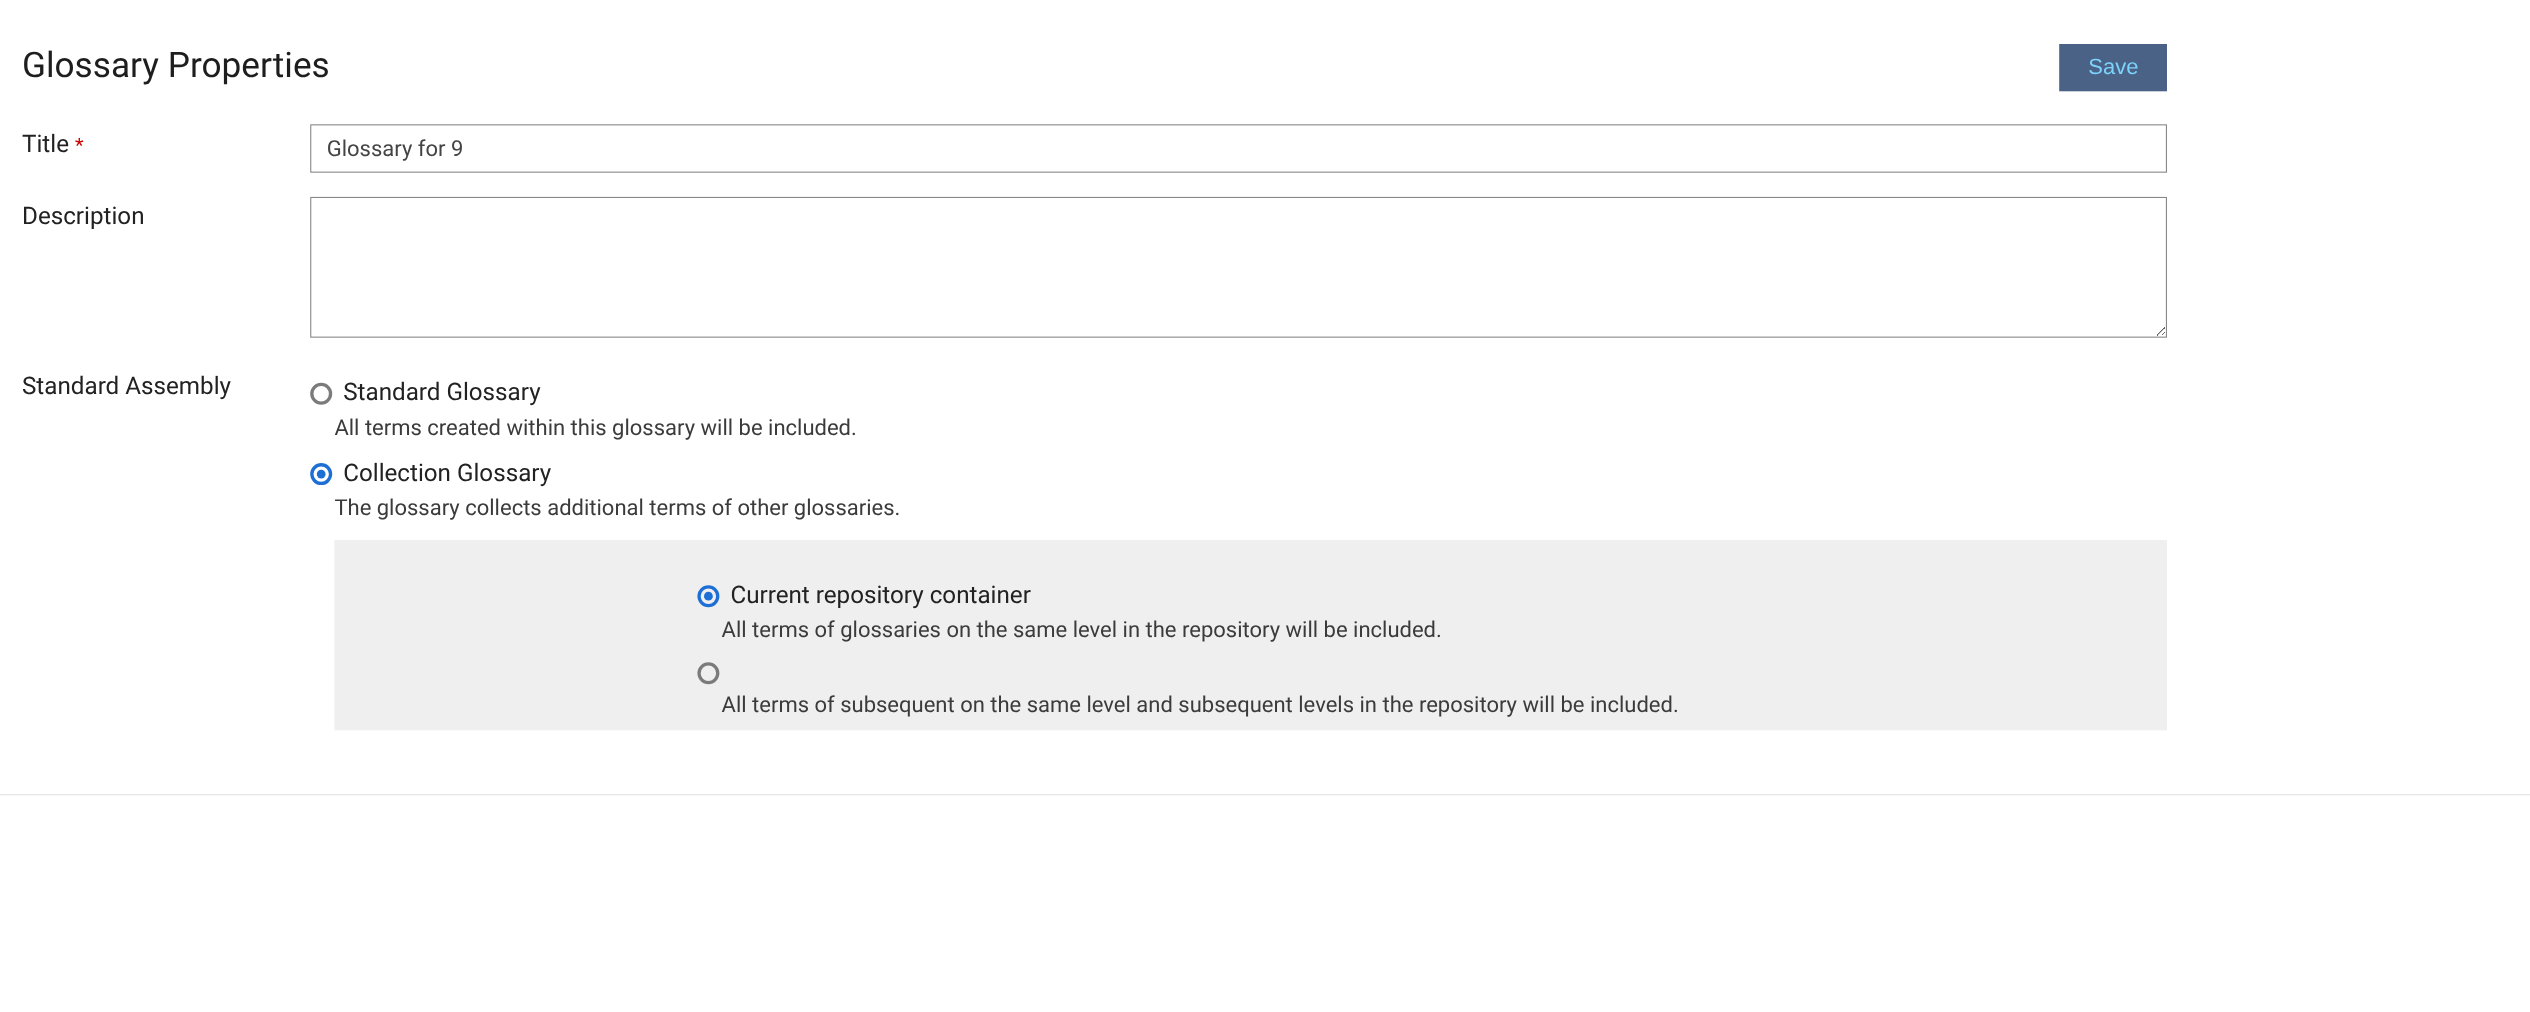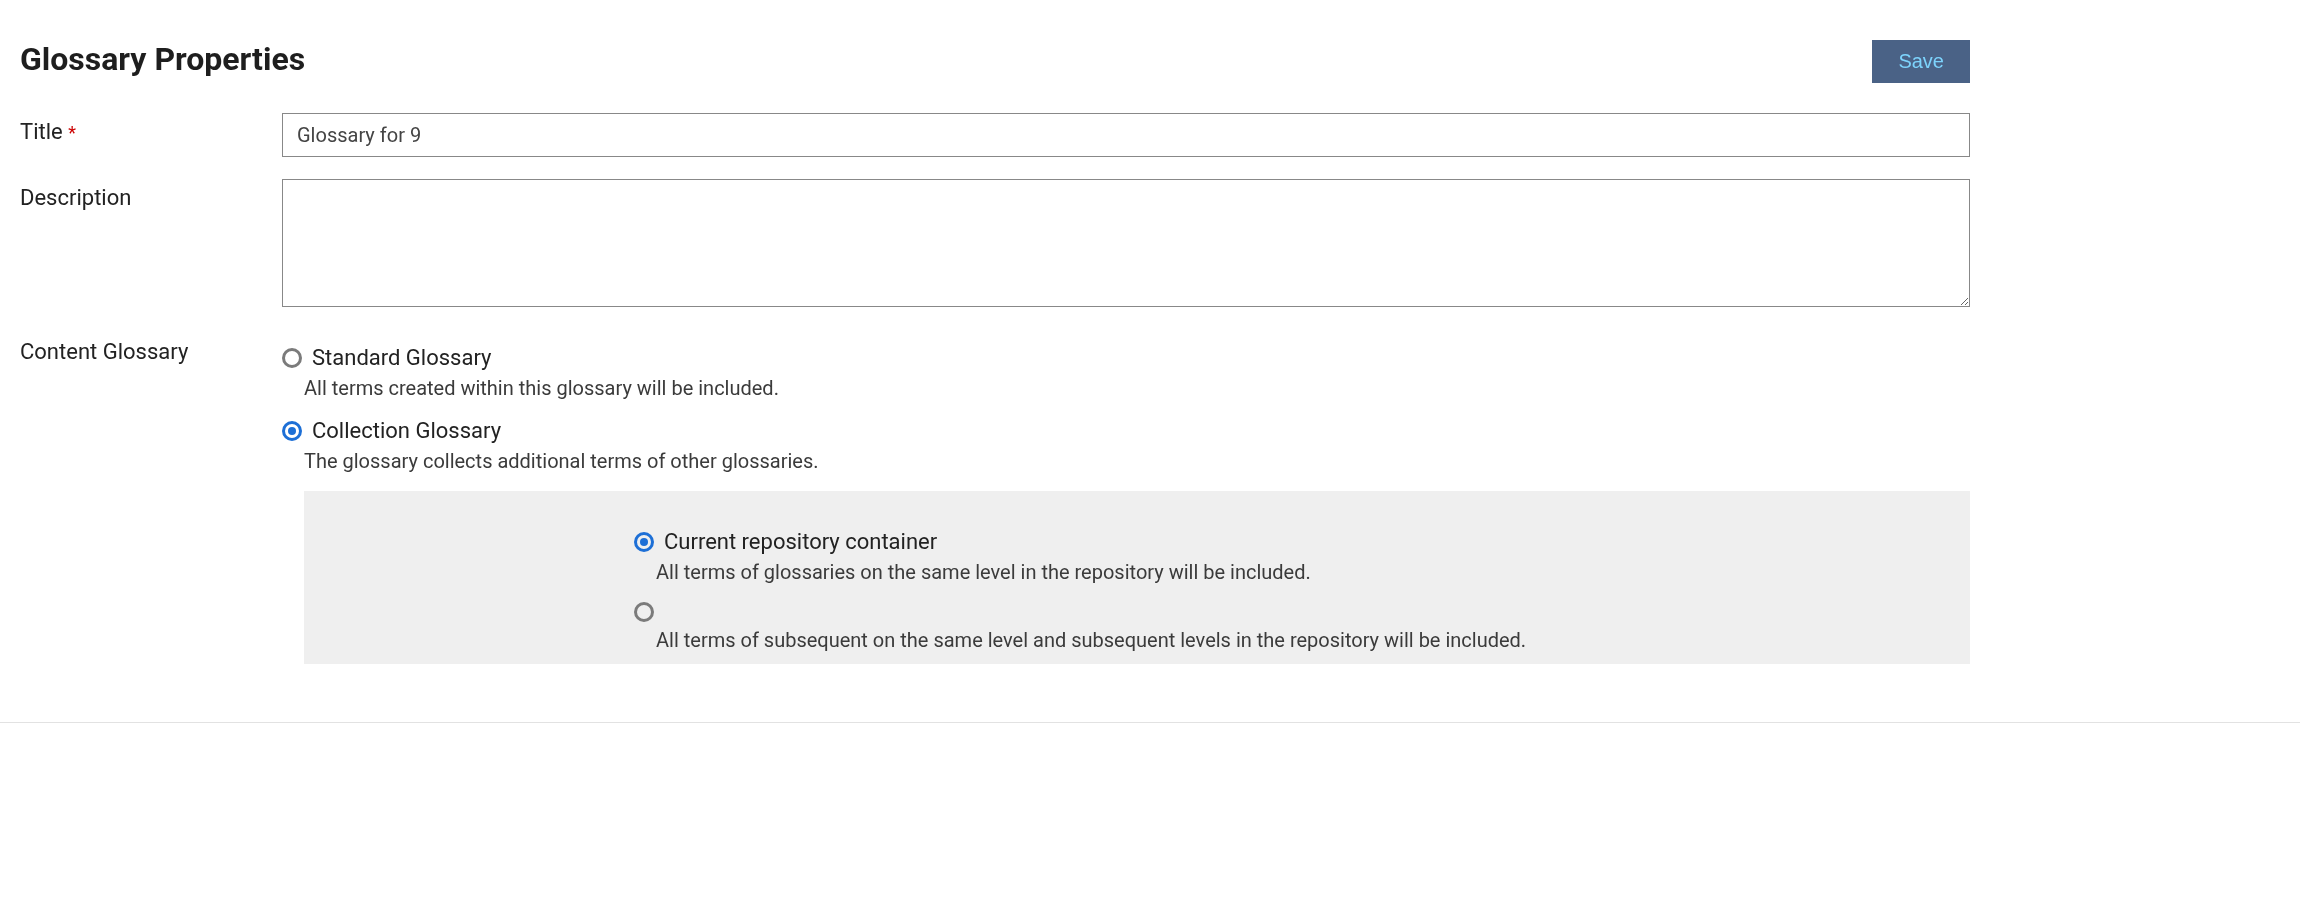--- a/index.html
+++ b/index.html
@@ -12,21 +12,21 @@
   }
 
   .header-row {
     display: flex;
     justify-content: space-between;
     align-items: flex-start;
     margin-bottom: 30px;
   }
   .page-title {
     font-size: 32px;
-    font-weight: 700;
+    font-weight: 400;
     color: #1e1e1e;
   }
   .save-btn {
     background: #4a6286;
     color: #7dd3fc;
     border: none;
     padding: 10px 26px;
     font-size: 20px;
     font-weight: 400;
     cursor: pointer;
@@ -140,21 +140,21 @@
 </div>
 
 <div class="form-row">
   <div class="label-col">Description</div>
   <div class="field-col">
     <textarea class="textarea-input" style=""></textarea>
   </div>
 </div>
 
 <div class="form-row">
-  <div class="label-col">Content Glossary</div>
+  <div class="label-col">Standard Assembly</div>
   <div class="field-col">
 
     <div class="radio-block">
       <div class="radio-line">
         <span class="radio-outer">
           
         </span>
         <span class="radio-label">Standard Glossary</span>
       </div>
       <div class="radio-desc">All terms created within this glossary will be included.</div>

